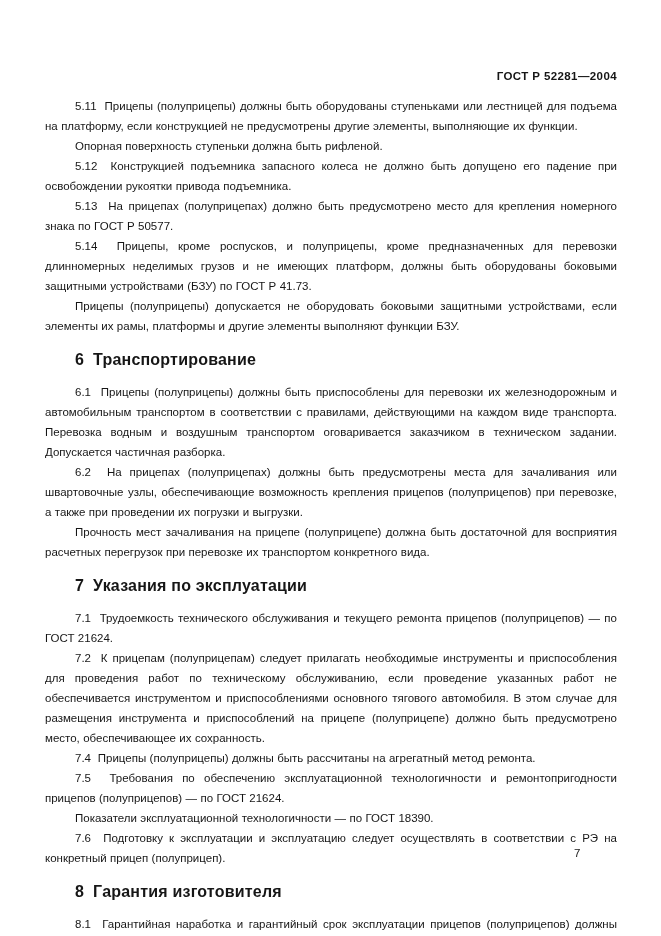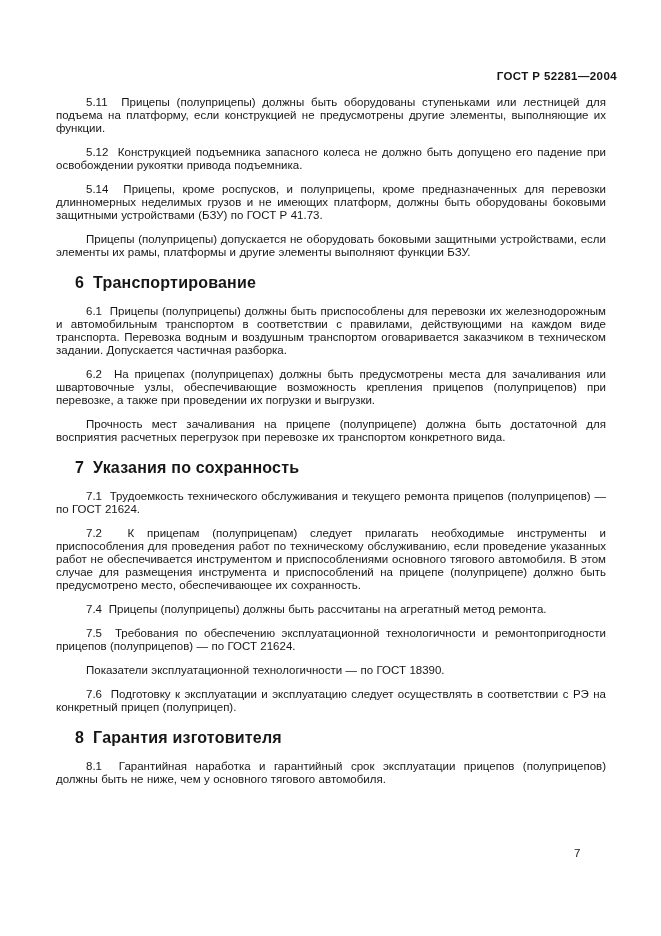--- a/index.html
+++ b/index.html
@@ -19,23 +19,23 @@
     overflow: hidden;
   }
   .doc-header {
     text-align: right;
     font-weight: bold;
     font-size: 11.5px;
     letter-spacing: 0.4px;
     margin: 0 0 14px 0;
   }
   .para {
-    margin: 11px;
+    margin: 0;
     font-size: 11.5px;
-    line-height: 13px;
+    line-height: 20px;
     text-align: justify;
     text-indent: 30px;
     word-spacing: 0.2px;
   }
   .heading {
     font-size: 16px;
     font-weight: bold;
     margin: 15px 0 13px 30px;
     letter-spacing: 0.2px;
   }
@@ -50,31 +50,33 @@
   }
 </style>
 </head>
 <body>
 
 <div class="page">
 
   <div class="doc-header">ГОСТ Р 52281—2004</div>
 
   <p class="para">5.11&nbsp; Прицепы (полуприцепы) должны быть оборудованы ступеньками или лестницей для подъема на платформу, если конструкцией не предусмотрены другие элементы, выполняющие их функции.</p>
+  <p class="para">Опорная поверхность ступеньки должна быть рифленой.</p>
   <p class="para">5.12&nbsp; Конструкцией подъемника запасного колеса не должно быть допущено его падение при освобождении рукоятки привода подъемника.</p>
+  <p class="para">5.13&nbsp; На прицепах (полуприцепах) должно быть предусмотрено место для крепления номерного знака по ГОСТ Р 50577.</p>
   <p class="para">5.14&nbsp; Прицепы, кроме роспусков, и полуприцепы, кроме предназначенных для перевозки длинномерных неделимых грузов и не имеющих платформ, должны быть оборудованы боковыми защитными устройствами (БЗУ) по ГОСТ Р 41.73.</p>
   <p class="para">Прицепы (полуприцепы) допускается не оборудовать боковыми защитными устройствами, если элементы их рамы, платформы и другие элементы выполняют функции БЗУ.</p>
 
   <h2 class="heading"><span class="hnum">6</span><span class="htitle">Транспортирование</span></h2>
 
   <p class="para">6.1&nbsp; Прицепы (полуприцепы) должны быть приспособлены для перевозки их железнодорожным и автомобильным транспортом в соответствии с правилами, действующими на каждом виде транспорта. Перевозка водным и воздушным транспортом оговаривается заказчиком в техническом задании. Допускается частичная разборка.</p>
   <p class="para">6.2&nbsp; На прицепах (полуприцепах) должны быть предусмотрены места для зачаливания или швартовочные узлы, обеспечивающие возможность крепления прицепов (полуприцепов) при перевозке, а также при проведении их погрузки и выгрузки.</p>
   <p class="para">Прочность мест зачаливания на прицепе (полуприцепе) должна быть достаточной для восприятия расчетных перегрузок при перевозке их транспортом конкретного вида.</p>
 
-  <h2 class="heading"><span class="hnum">7</span><span class="htitle">Указания по сохранность</span></h2>
+  <h2 class="heading"><span class="hnum">7</span><span class="htitle">Указания по эксплуатации</span></h2>
 
   <p class="para">7.1&nbsp; Трудоемкость технического обслуживания и текущего ремонта прицепов (полуприцепов) — по ГОСТ 21624.</p>
   <p class="para">7.2&nbsp; К прицепам (полуприцепам) следует прилагать необходимые инструменты и приспособления для проведения работ по техническому обслуживанию, если проведение указанных работ не обеспечивается инструментом и приспособлениями основного тягового автомобиля. В этом случае для размещения инструмента и приспособлений на прицепе (полуприцепе) должно быть предусмотрено место, обеспечивающее их сохранность.</p>
   <p class="para">7.4&nbsp; Прицепы (полуприцепы) должны быть рассчитаны на агрегатный метод ремонта.</p>
   <p class="para">7.5&nbsp; Требования по обеспечению эксплуатационной технологичности и ремонтопригодности прицепов (полуприцепов) — по ГОСТ 21624.</p>
   <p class="para">Показатели эксплуатационной технологичности — по ГОСТ 18390.</p>
   <p class="para">7.6&nbsp; Подготовку к эксплуатации и эксплуатацию следует осуществлять в соответствии с РЭ на конкретный прицеп (полуприцеп).</p>
 
   <h2 class="heading"><span class="hnum">8</span><span class="htitle">Гарантия изготовителя</span></h2>
 

